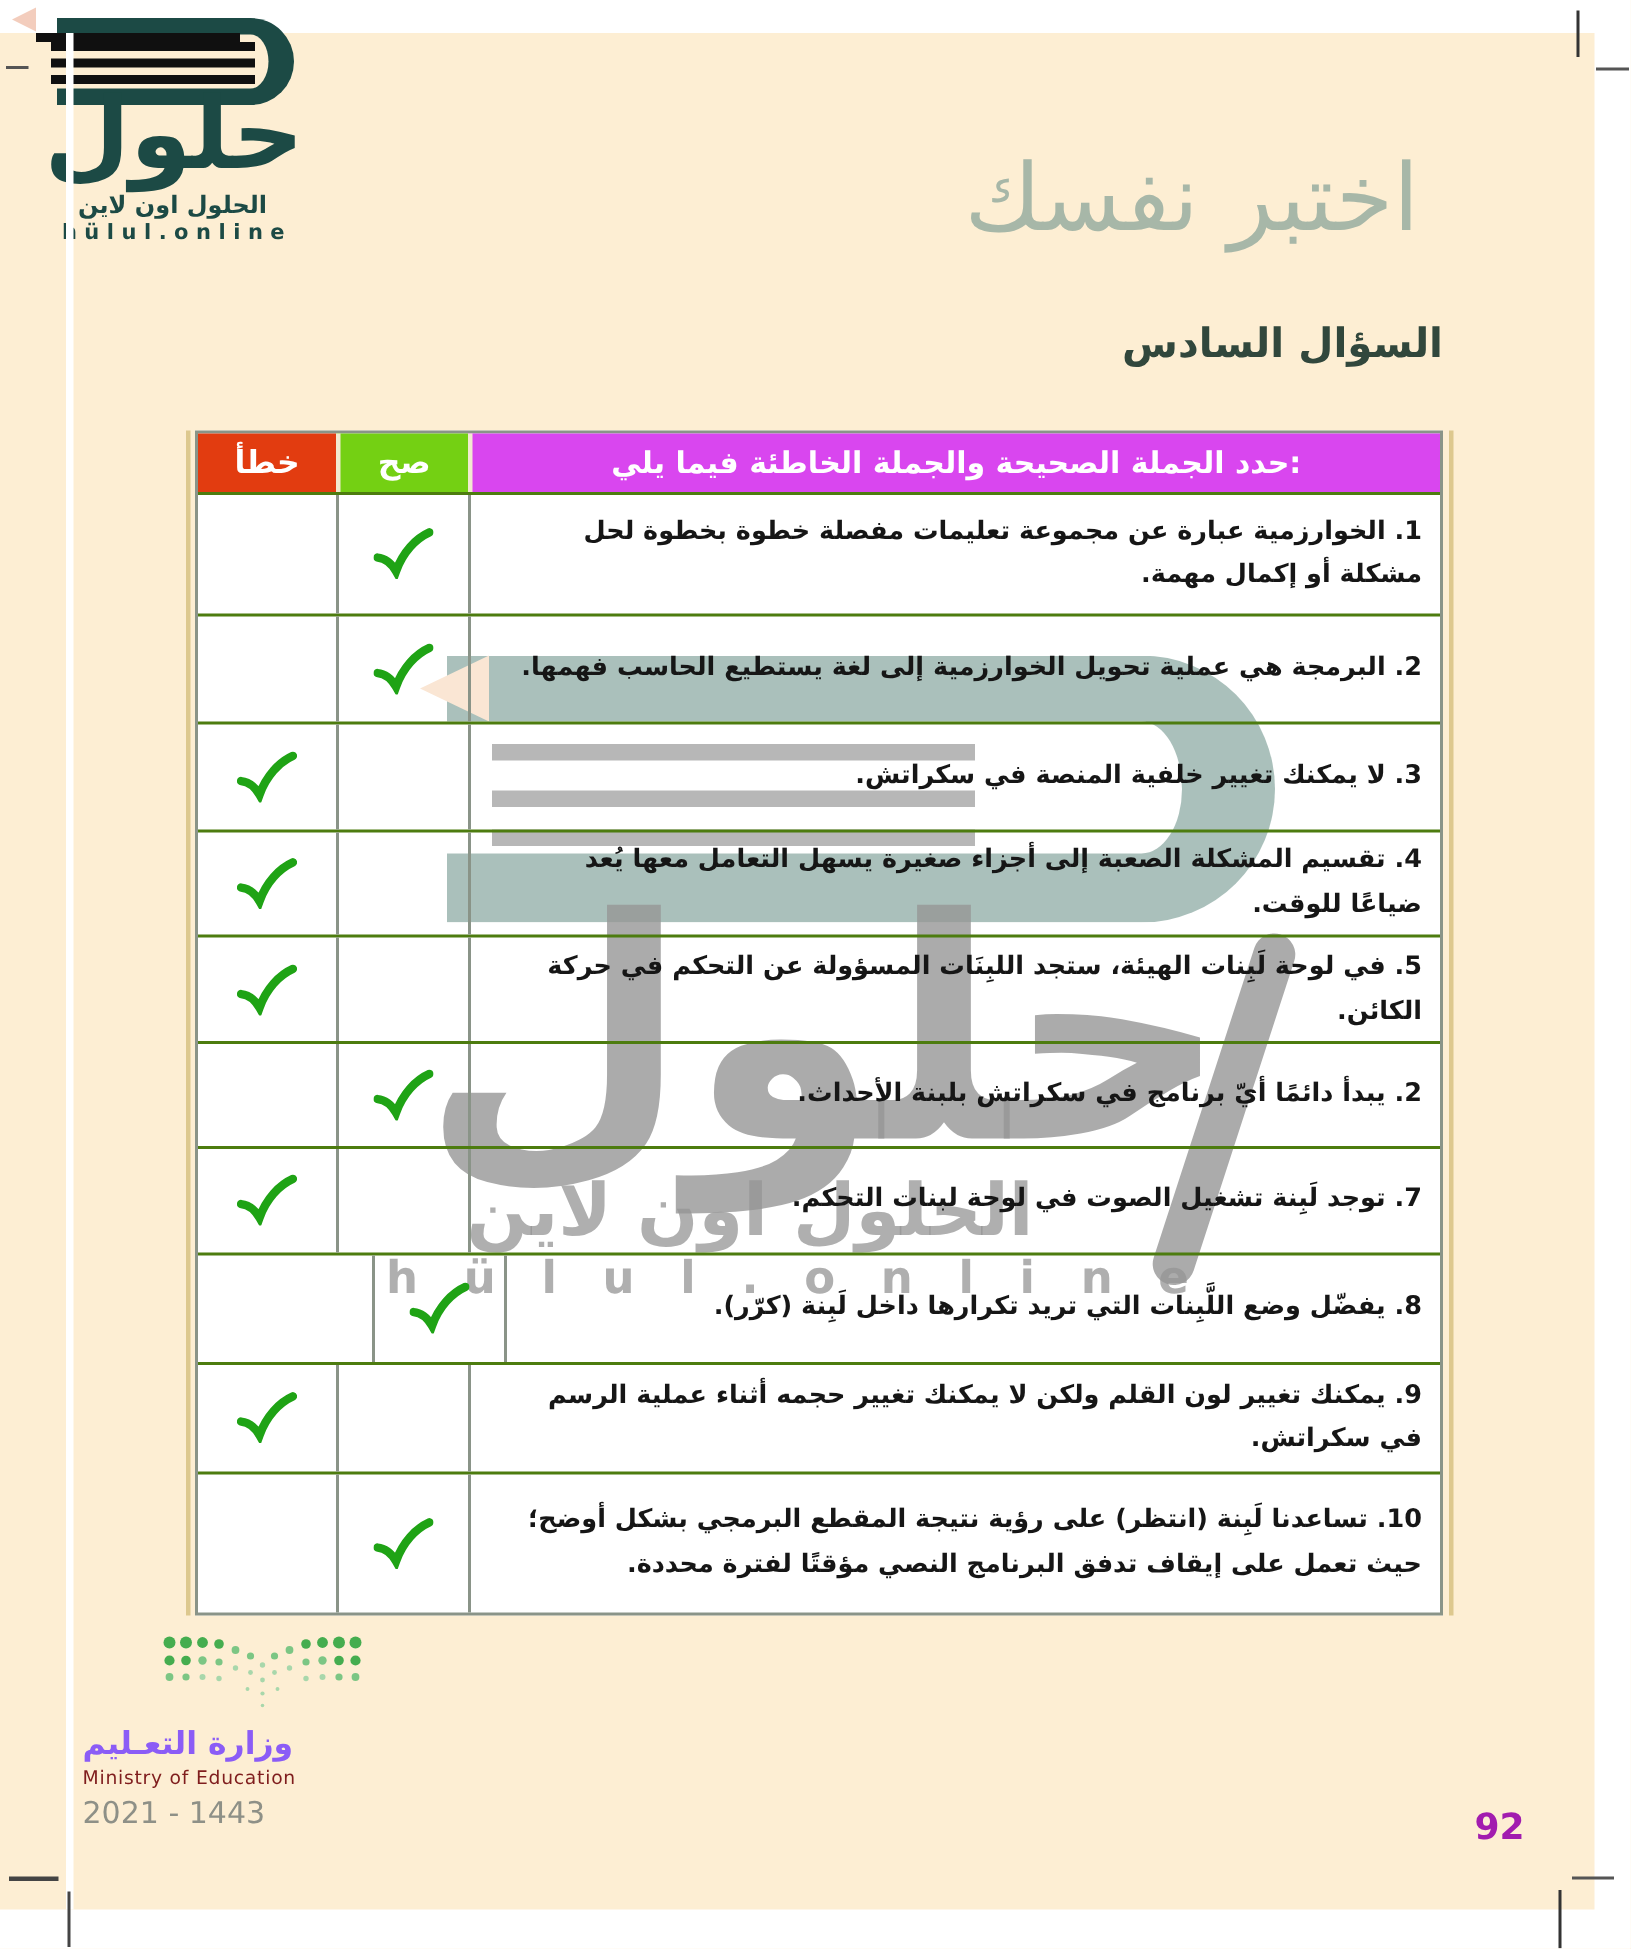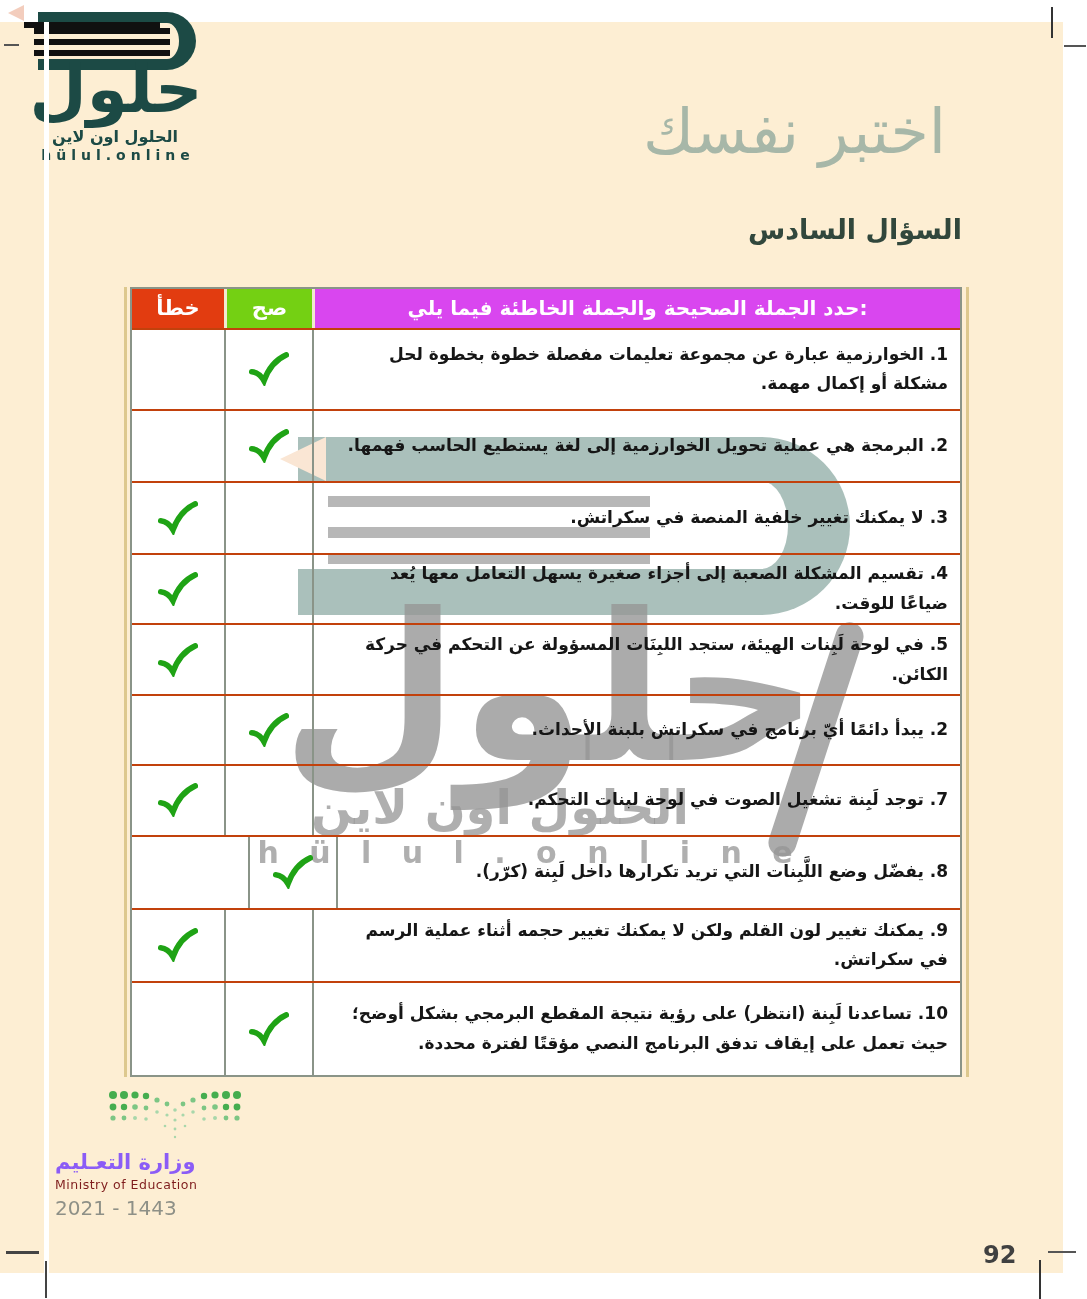--- a/index.html
+++ b/index.html
@@ -33,21 +33,21 @@
 
   
   .khaki{position:absolute;top:287px;width:3px;height:790px;background:#ddc88e;z-index:4;}
   .khaki-l{left:124px;}.khaki-r{left:966px;}
 
   
   .table-area{position:absolute;left:130px;top:287px;width:832px;height:790px;z-index:10;}
   .tbl-bg{position:absolute;inset:0;background:#ffffff;z-index:1;}
   .wm{position:absolute;inset:0;z-index:2;pointer-events:none;}
   .tbl{position:absolute;inset:0;z-index:3;display:flex;flex-direction:column;border:2px solid #8a9488;direction:ltr;}
-  .trow{display:flex;border-bottom:2px solid #c2410c;}
+  .trow{display:flex;border-bottom:2px solid #4d7c0f;}
   .brow:last-child{border-bottom:none;}
   .cell{display:flex;align-items:center;justify-content:center;}
   .cell + .cell{border-left:2px solid #8a9488;}
   .hrow{height:41px;}
   .hrow .cell + .cell{border-left:3px solid #f2e9d0;}
   .c-wrong{width:92px;}
   .c-correct{width:88px;}
   .c-stmt{flex:1;}
   .h-wrong{background:#e23c10;}
   .h-correct{background:#74d013;}
@@ -68,21 +68,21 @@
   .wm-ar2{position:absolute;left:40px;top:492px;width:660px;text-align:center;font-size:48px;font-weight:bold;color:rgba(148,148,148,.75);}
   .wm-latin{position:absolute;left:120px;top:548px;width:560px;text-align:center;font-size:30px;font-weight:bold;letter-spacing:10px;color:rgba(148,148,148,.75);}
 
   
   .moe{position:absolute;left:55px;top:1088px;width:210px;z-index:30;}
   .moe-dots{display:block;margin-left:52px;}
   .moe-ar{margin-top:8px;font-size:21px;font-weight:bold;color:#8b5cf6;}
   .moe-en{margin-top:3px;font-size:12.5px;letter-spacing:.5px;color:#7f1d1d;}
   .moe-year{margin-top:4px;font-size:20px;color:#8e9087;}
 
-  .pagenum{position:absolute;left:983px;top:1241px;font-size:24px;font-weight:bold;color:#404040;z-index:30;}
+  .pagenum{position:absolute;left:983px;top:1204px;font-size:24px;font-weight:bold;color:#a21caf;z-index:30;}
 </style>
 </head>
 <body>
 
 <div class="sheet">
   <div class="paper"></div>
 
   <div class="mark m-pencil"></div>
   <div class="mark m-l-dash"></div>
   <div class="mark m-tr-v"></div>

